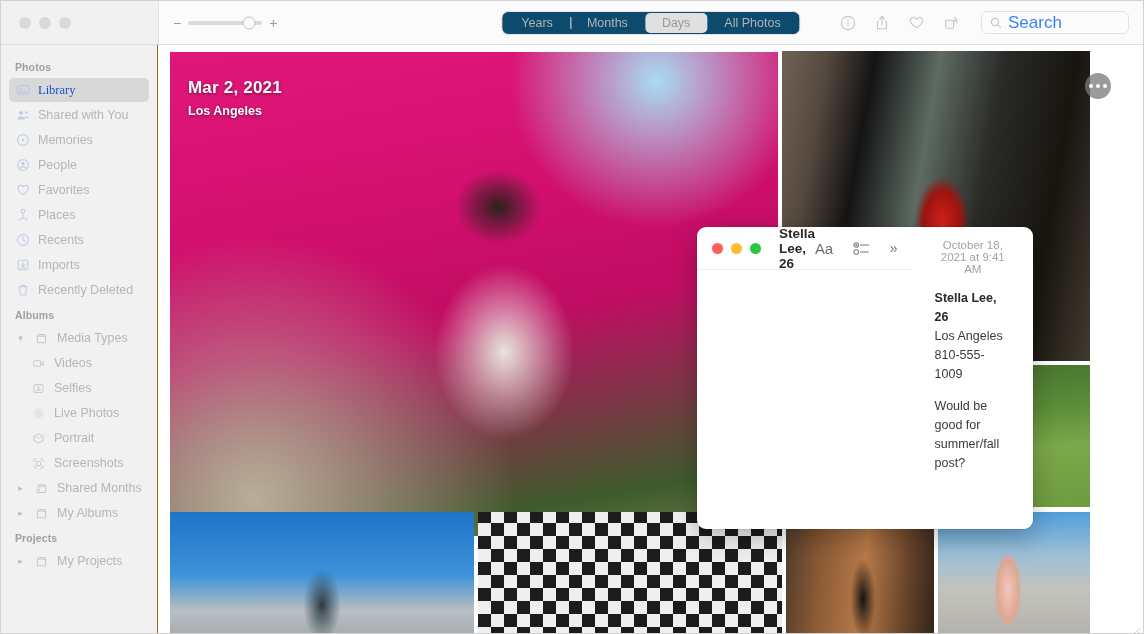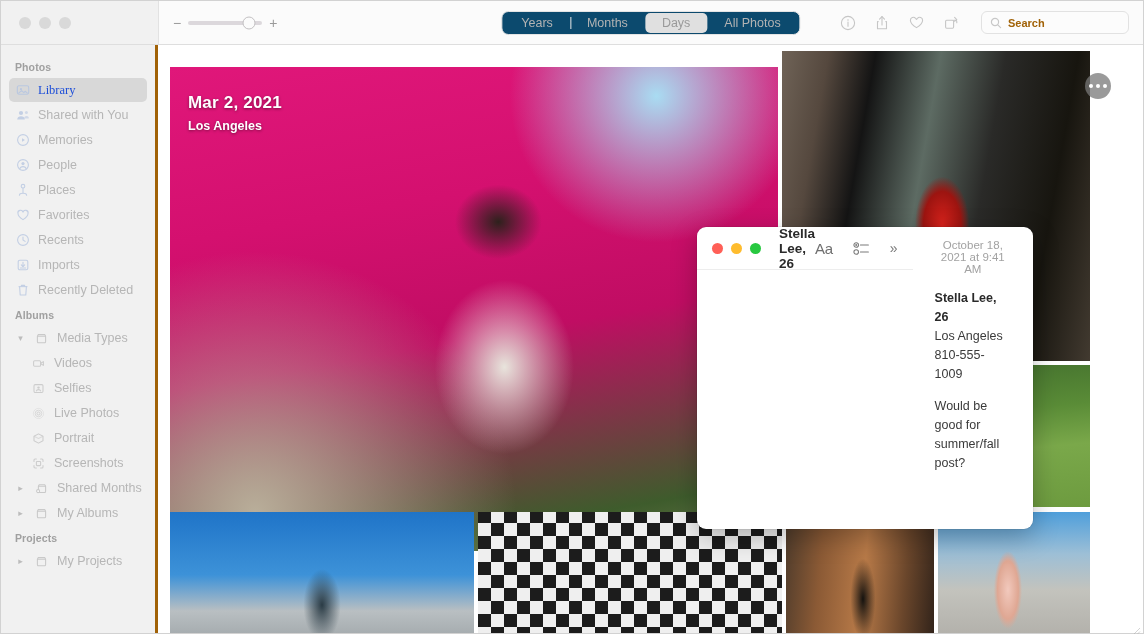--- a/index.html
+++ b/index.html
@@ -77,30 +77,30 @@
     position:absolute; right:14px;
     display:flex; align-items:center; gap:18px;
   }
   .ticon { color:#c6c6c6; display:flex; align-items:center; }
   .searchbox {
     width:148px; height:23px; border-radius:6px;
     border:1px solid #e2e2e2; background:#fcfcfc;
     display:flex; align-items:center; gap:6px;
     padding:0 8px; margin-left:4px;
   }
-  .searchbox .sp { font-size:11px; color:#a16207;font-weight:bold; }
+  .searchbox .sp { font-size:17px; color:#3b82f6; }
 
   
   .body { flex:1; display:flex; min-height:0; }
 
   
   .sidebar {
     width:157px; flex:0 0 157px;
     background:#f1f1f1;
-    border-right:3px solid #a16207;
+    border-right:1px solid #a16207;
     padding-top:10px; overflow:hidden;
   }
   .sb-header {
     font-size:10.5px; font-weight:bold; color:#a0a0a0;
     padding:6px 14px 4px 14px; letter-spacing:.1px;
   }
   .sb-item {
     display:flex; align-items:center; gap:8px;
     height:24px; margin:1px 8px; padding-left:6px;
     border-radius:5px; font-size:12.5px; color:#b6b6b6;
@@ -279,35 +279,35 @@
               <circle cx="7" cy="5.6" r="1.6" fill="#c3cfe4" stroke="none"></circle>
             <path d="M3.6 11.1c.5-1.7 1.8-2.5 3.4-2.5s2.9.8 3.4 2.5"></path>
           </svg>
         </span>
         <span>People</span>
       </div>
 
       <div class="sb-item">
         <span class="ico">
           <svg width="14" height="14" viewBox="0 0 14 14" fill="none" stroke="#c3cfe4" stroke-width="1.1">
+            <path d="M7 11.6S2 8.6 2 5.5A2.4 2.4 0 0 1 7 4.2 2.4 2.4 0 0 1 12 5.5c0 3.1-5 6.1-5 6.1z" stroke-linejoin="round"></path>
+          </svg>
+        </span>
+        <span>Favorites</span>
+      </div>
+
+      <div class="sb-item">
+        <span class="ico">
+          <svg width="14" height="14" viewBox="0 0 14 14" fill="none" stroke="#c3cfe4" stroke-width="1.1">
             <circle cx="7" cy="3.2" r="1.8"></circle>
               <path d="M7 5v4.4" stroke-linecap="round"></path>
             <path d="M3.4 12.2c0-1.1 1.6-1.9 3.6-1.9s3.6.8 3.6 1.9" stroke-linecap="round"></path>
           </svg>
         </span>
         <span>Places</span>
-      </div>
-
-      <div class="sb-item">
-        <span class="ico">
-          <svg width="14" height="14" viewBox="0 0 14 14" fill="none" stroke="#c3cfe4" stroke-width="1.1">
-            <path d="M7 11.6S2 8.6 2 5.5A2.4 2.4 0 0 1 7 4.2 2.4 2.4 0 0 1 12 5.5c0 3.1-5 6.1-5 6.1z" stroke-linejoin="round"></path>
-          </svg>
-        </span>
-        <span>Favorites</span>
       </div>
 
       <div class="sb-item">
         <span class="ico">
           <svg width="14" height="14" viewBox="0 0 14 14" fill="none" stroke="#c3cfe4" stroke-width="1.1">
             <circle cx="7" cy="7" r="5.4"></circle>
               <path d="M7 4.1V7l2.1 1.4" stroke-linecap="round"></path>
           </svg>
         </span>
         <span>Recents</span>
@@ -434,21 +434,21 @@
               <path d="M2.4 4.2 3.3 2.6h6.4l.9 1.6"></path>
           </svg>
         </span>
         <span>My Projects</span>
       </div>
     </div>
 
     <div class="content">
       <div class="grid">
 
-        <div class="tile" style="left:0; top:16px; width:608px; height:484px;
+        <div class="tile" style="left:0; top:1px; width:608px; height:484px;
                     background:
                       radial-gradient(ellipse 120px 150px at 55% 62%, #e8e4dc 0%, rgba(232,228,220,0) 58%),
                       radial-gradient(ellipse 70px 60px at 54% 32%, #2d211c 0%, rgba(45,33,28,0) 62%),
                       radial-gradient(circle at 14% 92%, #b9ae9a 0%, rgba(185,174,154,0) 38%),
                       radial-gradient(circle at 80% 6%, #a9dcf2 0%, rgba(169,220,242,0) 22%),
                       linear-gradient(170deg,#e0177a 0%,#d4106f 30%,#c00d63 55%,#3e5c2c 88%,#6f7a4e 100%);">
           <div class="date-overlay">
             <div class="d1">Mar 2, 2021</div>
             <div class="d2">Los Angeles</div>
           </div>

